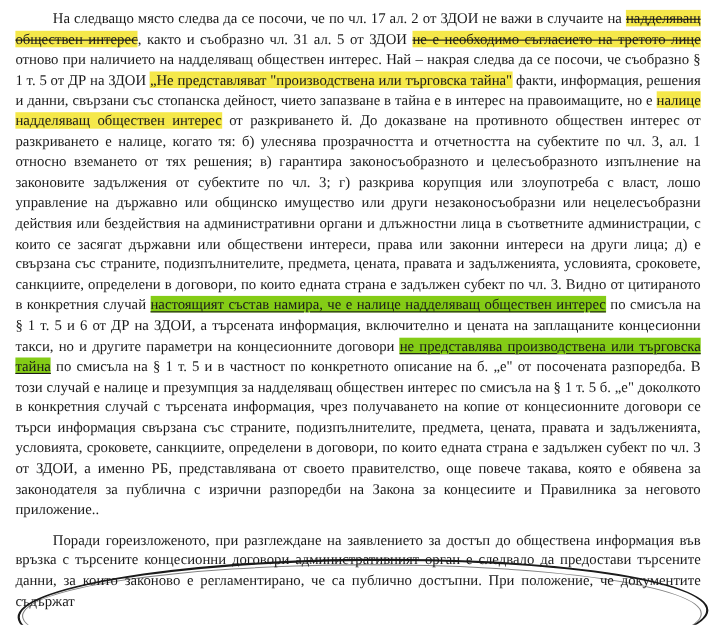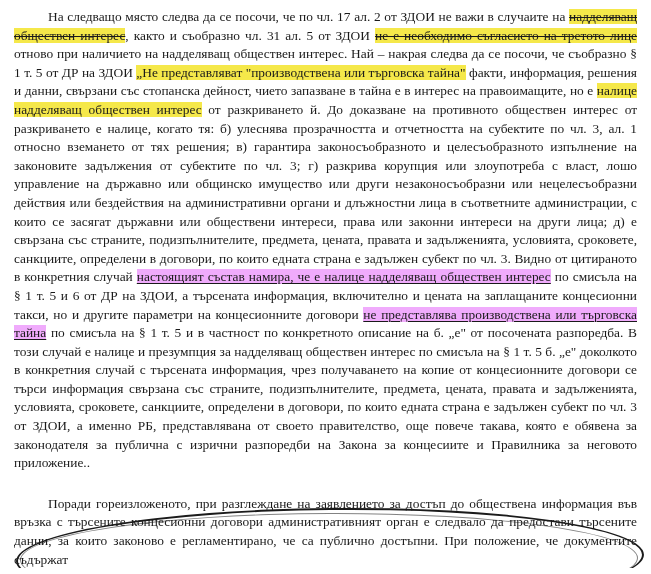--- a/index.html
+++ b/index.html
@@ -26,41 +26,41 @@
     line-height: 18.6px;
     text-align: justify;
     text-justify: inter-word;
     hyphens: none;
   }
   .para {
     margin: 0 0 0 0;
     text-indent: 34px;
   }
   .para + .para {
-    margin-top: 22px;
+    margin-top: 9px;
   }
   
   .hl {
     background: #f5e84a;
     box-decoration-break: clone;
     -webkit-box-decoration-break: clone;
   }
   .hl-strike {
     background: #f5e84a;
     text-decoration: line-through;
     text-decoration-thickness: 1px;
     box-decoration-break: clone;
     -webkit-box-decoration-break: clone;
   }
   .ul {
     text-decoration-thickness: 1px;
     text-underline-offset: 2px;
   }
   .hl-ul {
-    background: #f0abfc;
+    background: #84cc16;
     text-decoration: underline;
     text-decoration-thickness: 1px;
     text-underline-offset: 2px;
     box-decoration-break: clone;
     -webkit-box-decoration-break: clone;
   }
   
   .ellipse-annot {
     position: absolute;
     left: 16px;

